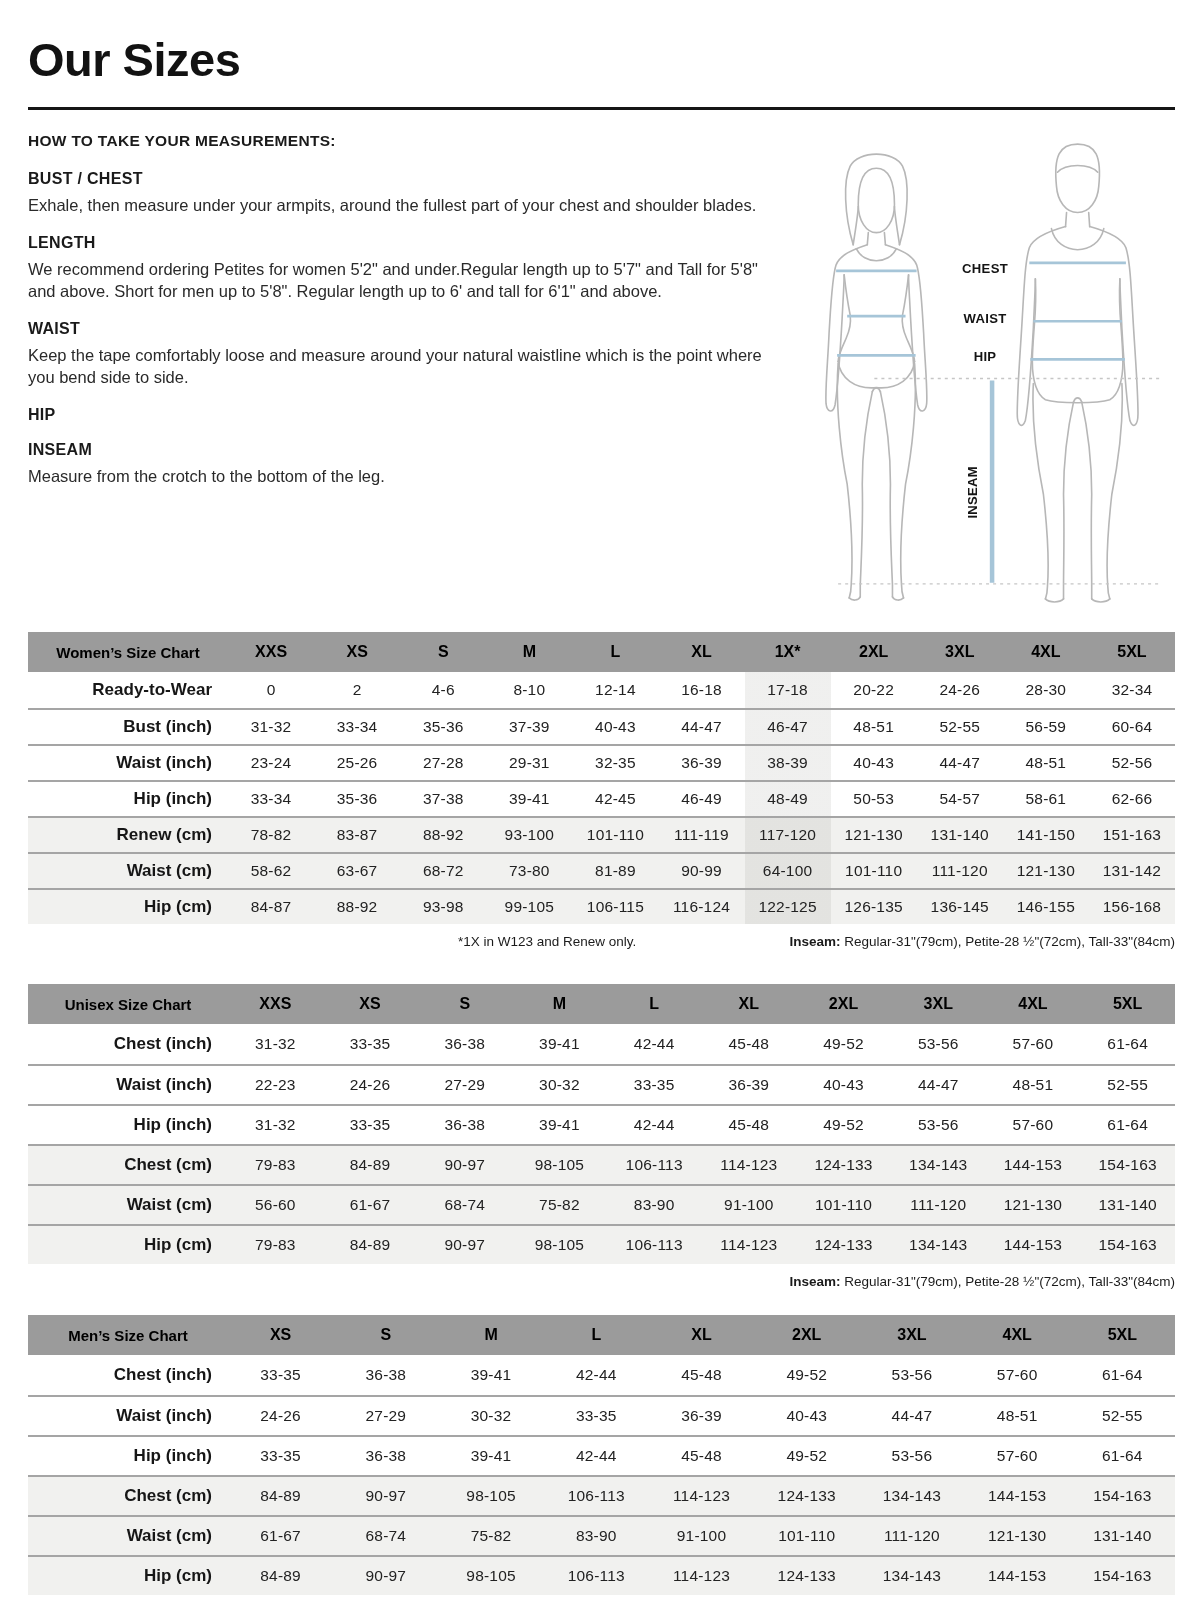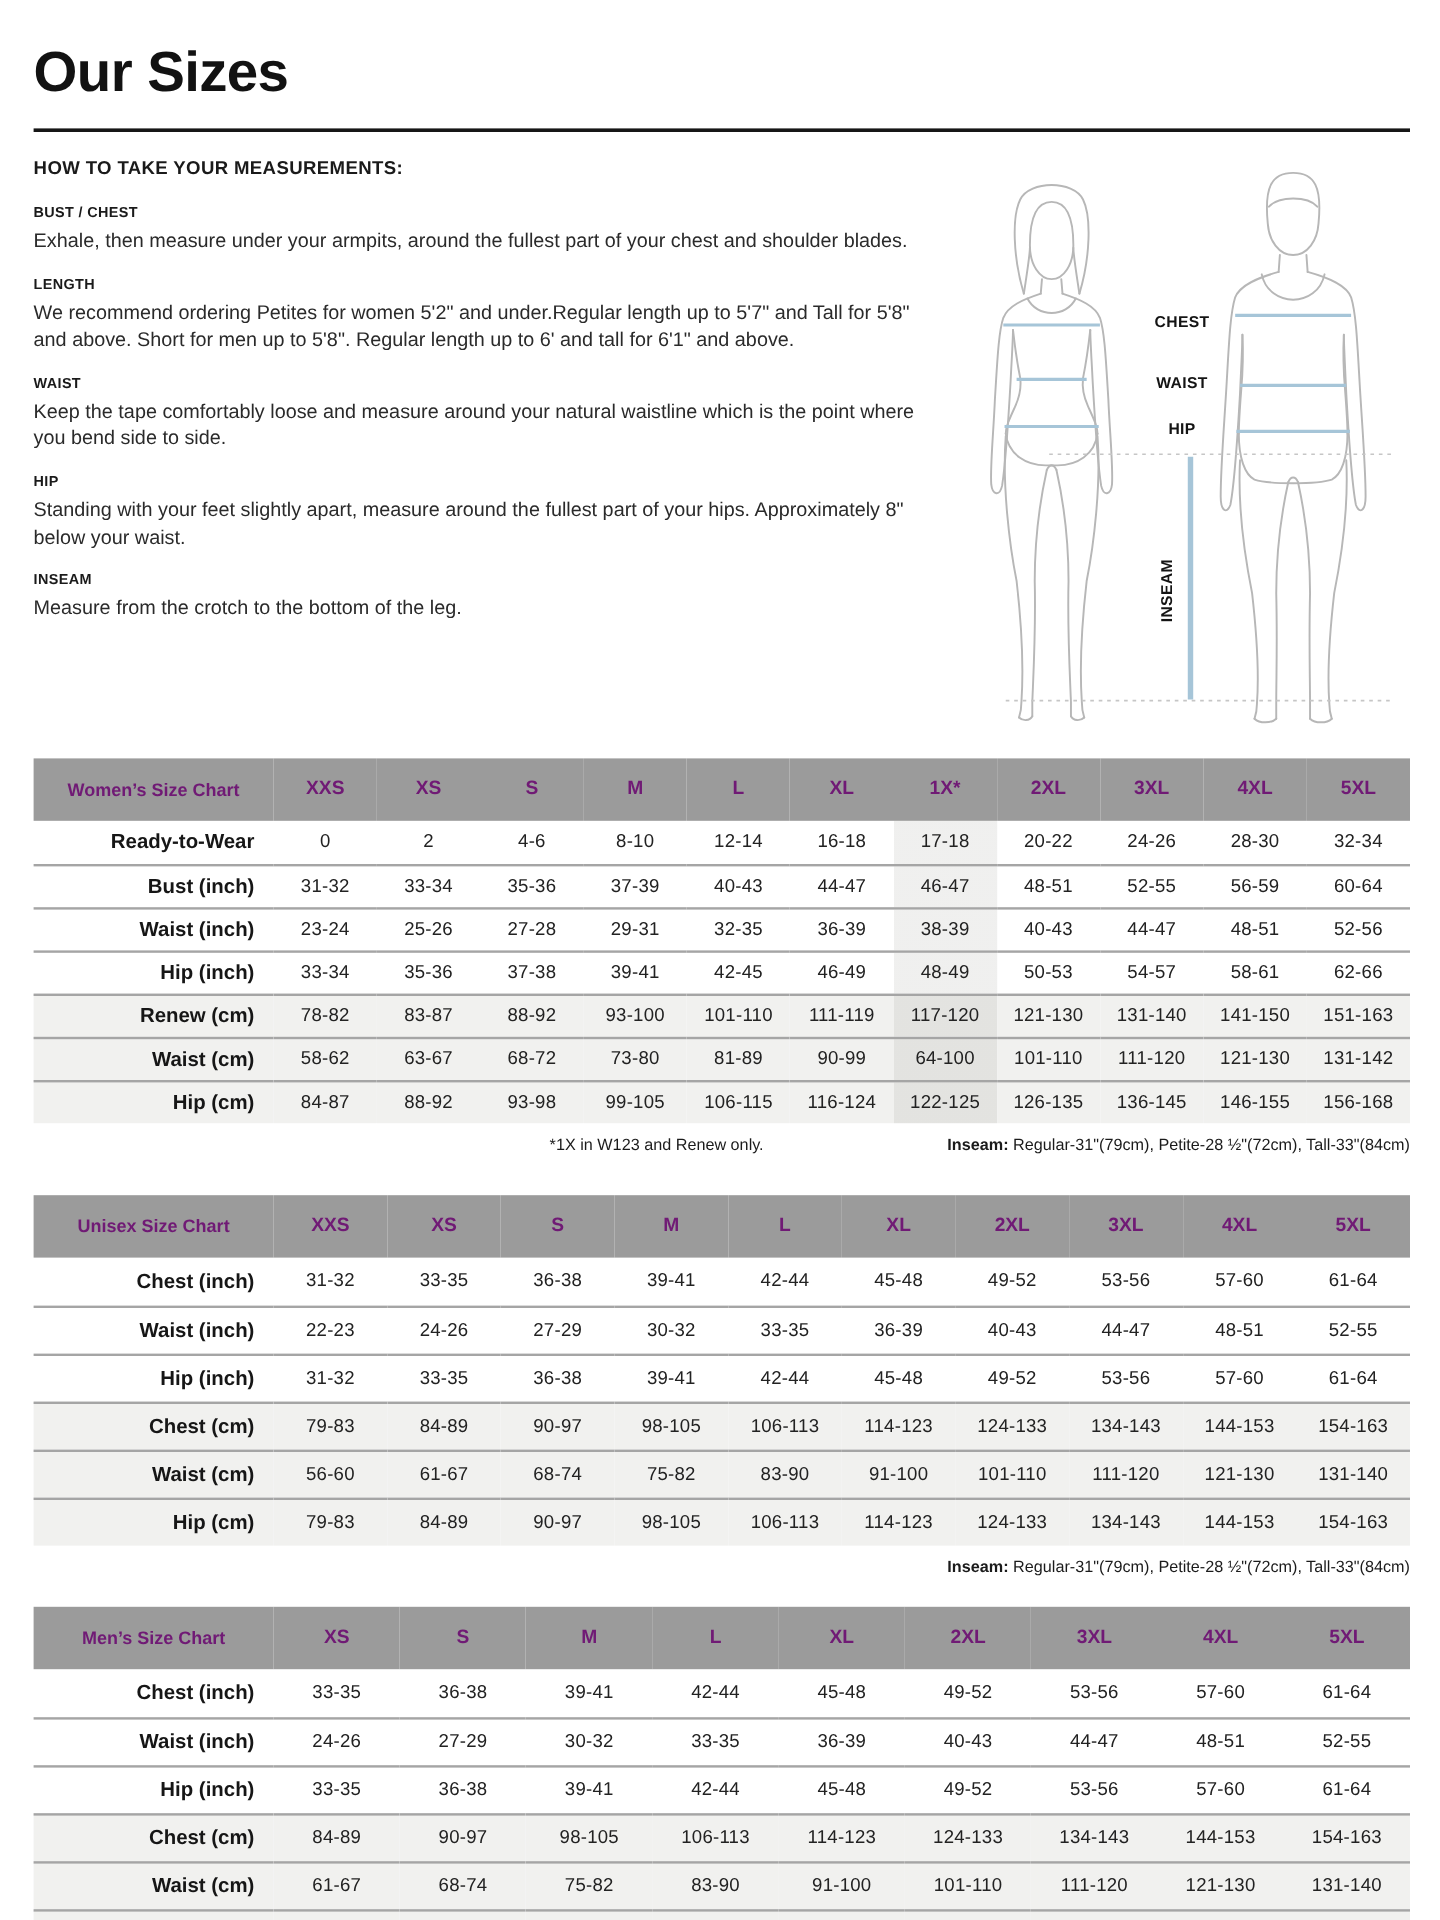--- a/index.html
+++ b/index.html
@@ -4,32 +4,32 @@
 <style>
   html,body{margin:0;padding:0;background:#fff;}
   body{width:1200px;font-family:"Liberation Sans",sans-serif;color:#1c1c1c;}
   .page{box-sizing:border-box;width:1200px;padding:24px 25px 10px 28px;}
   h1{font-size:47px;font-weight:800;letter-spacing:-0.5px;color:#121212;margin:8px 0 20px;}
   .divider{border-top:3px solid #161616;height:0;}
   .content-top{display:flex;margin-top:22px;}
   .instructions{width:742px;}
   .instr-heading{font-weight:bold;font-size:15.5px;letter-spacing:.3px;color:#1a1a1a;margin-bottom:20px;}
   .instr-section{margin-bottom:17px;}
-  .instr-title{font-weight:bold;font-size:12px;letter-spacing:.3px;color:#1a1a1a;margin-bottom:6px;}
+  .instr-title{font-weight:bold;font-size:16px;letter-spacing:.3px;color:#1a1a1a;margin-bottom:6px;}
   .instr-body{font-size:16.5px;line-height:1.37;color:#2a2a2a;}
   .figure-wrap{width:392px;height:478px;margin-left:auto;}
   .figure-wrap svg{width:100%;height:100%;display:block;}
   .fig-outline{fill:none;stroke:#b7b7b7;stroke-width:1.6;stroke-linecap:round;}
   .fig-blue{stroke:#a6c5d8;stroke-width:2.6;}
   .fig-blue-thick{stroke:#a6c5d8;stroke-width:4.5;}
   .fig-dash{stroke:#c6c6c6;stroke-width:1.4;stroke-dasharray:3 4;}
   .fig-label{font-family:"Liberation Sans",sans-serif;font-size:13px;font-weight:bold;fill:#141414;letter-spacing:.3px;}
   .size-table{display:grid;margin-top:22px;}
   .st-cell{display:flex;align-items:center;justify-content:center;box-sizing:border-box;}
-  .st-head{background:#9b9b9b;color:#701a75;font-weight:bold;font-size:16px;height:52px;}
+  .st-head{background:#9b9b9b;color:#000000;font-weight:bold;font-size:16px;height:40px;}
   .st-title{font-size:15px;}
   .st-label{justify-content:flex-end;padding-right:16px;font-weight:bold;font-size:17px;color:#161616;text-align:center;}
   .st-val{font-size:15.5px;letter-spacing:.2px;color:#222;}
   .t-women .st-label,.t-women .st-val{height:36px;}
   .t-unisex .st-label,.t-unisex .st-val,.t-men .st-label,.t-men .st-val{height:40px;}
   .lined{border-top:2px solid #a5a5a5;}
   .shaded{background:#f1f1ef;}
   .hl{background-image:linear-gradient(rgba(105,105,95,.10),rgba(105,105,95,.10));}
   .footnote-row{display:flex;align-items:baseline;margin:10px 0 26px;font-size:13.5px;color:#1b1b1b;}
   .fn-left{margin-left:430px;}
@@ -55,21 +55,20 @@
       <div class="instr-section">
         <div class="instr-title">LENGTH</div>
         <div class="instr-body">We recommend ordering Petites for women 5'2" and under.Regular length up to 5'7" and Tall for 5'8" and above. Short for men up to 5'8". Regular length up to 6' and tall for 6'1" and above.</div>
       </div>
       <div class="instr-section">
         <div class="instr-title">WAIST</div>
         <div class="instr-body">Keep the tape comfortably loose and measure around your natural waistline which is the point where you bend side to side.</div>
       </div>
       <div class="instr-section">
         <div class="instr-title">HIP</div>
-        <div class="instr-body">Standing with your feet slightly apart, measure around the fullest part of your hips. Approximately 8" below your waist.</div>
       </div>
       <div class="instr-section">
         <div class="instr-title">INSEAM</div>
         <div class="instr-body">Measure from the crotch to the bottom of the leg.</div>
       </div>
     </div>
 
     <div class="figure-wrap">
       <svg viewBox="0 0 380 475">
 

